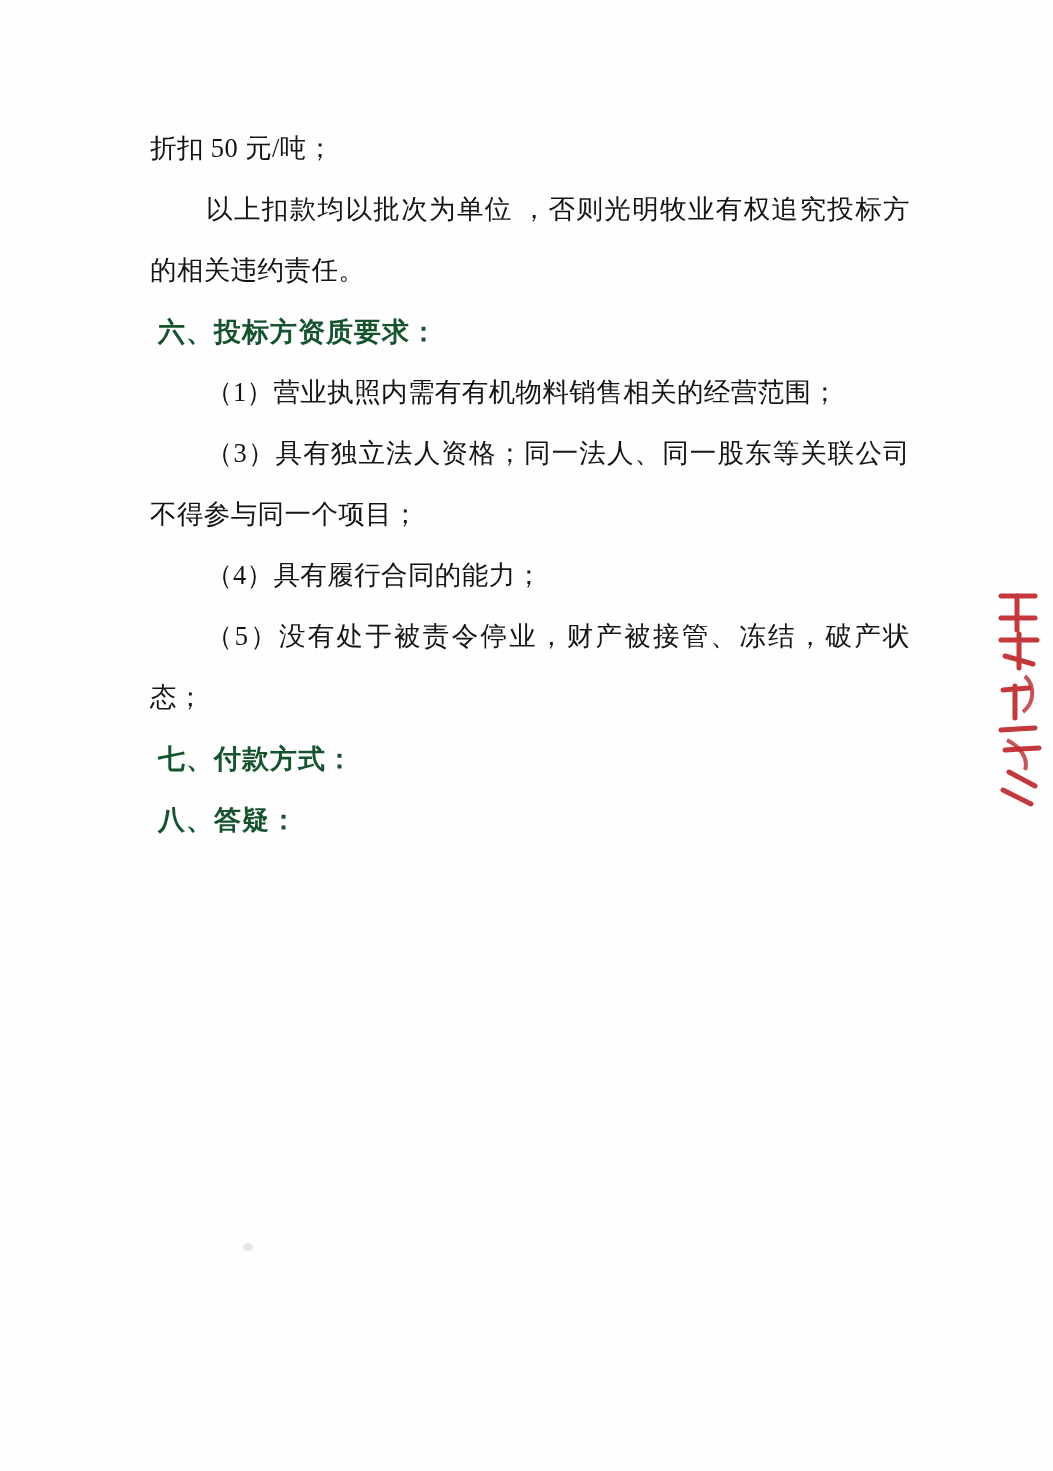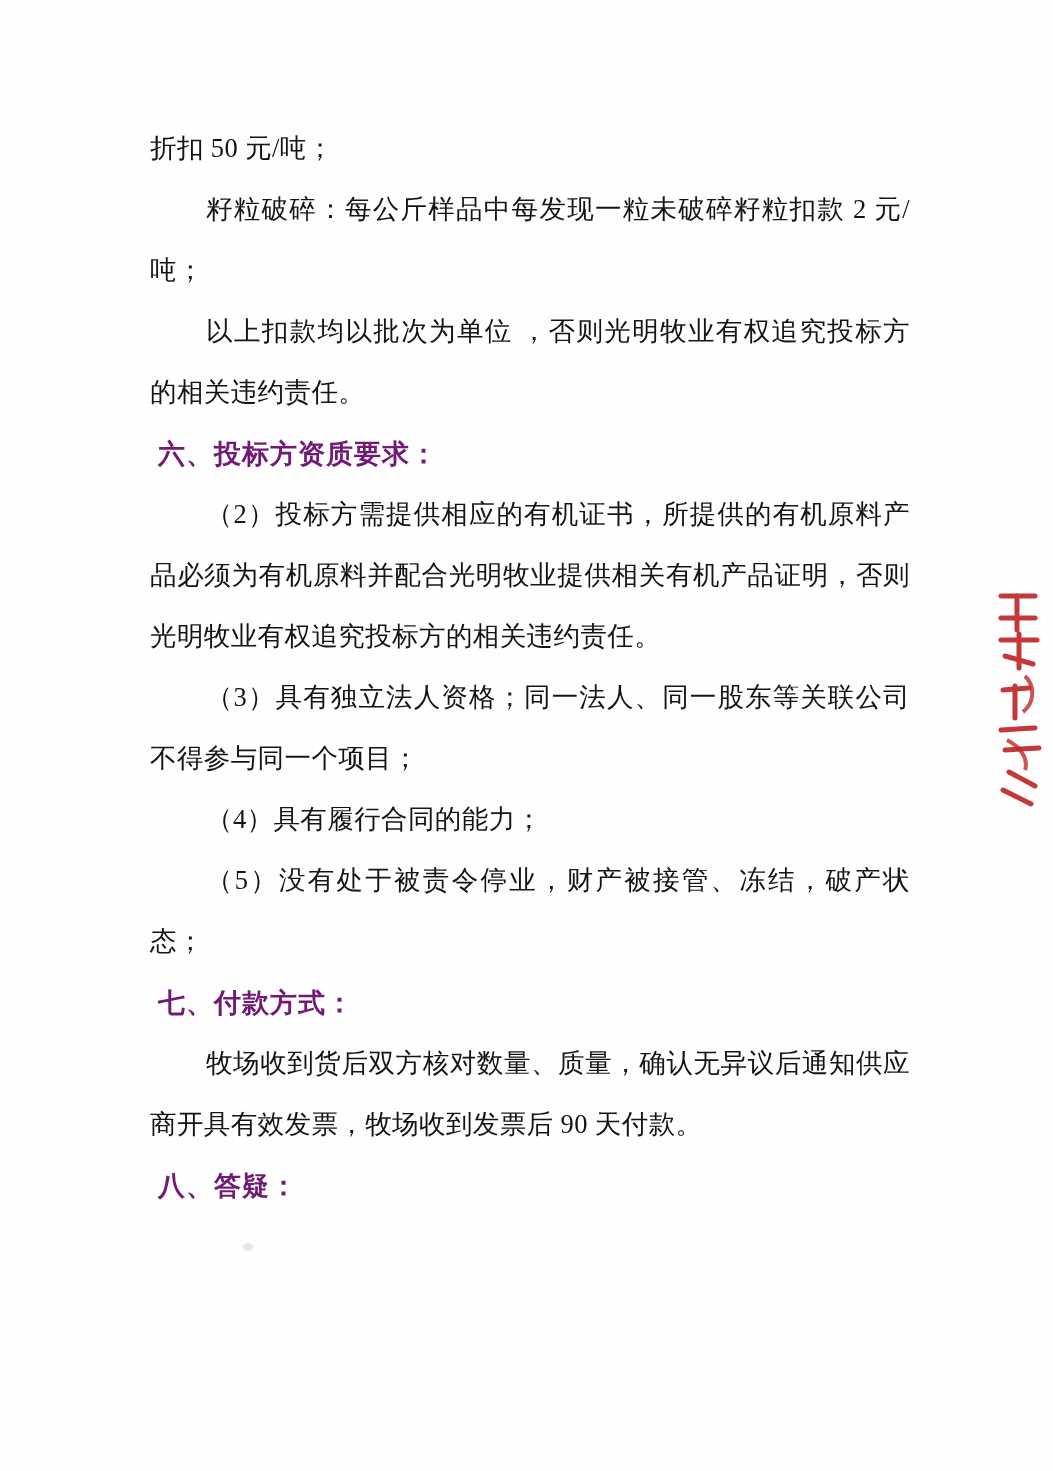--- a/index.html
+++ b/index.html
@@ -40,21 +40,21 @@
   .indent {
     text-indent: 56px;
   }
   .heading {
     font-family: "DejaVu Serif", "Liberation Serif", serif;
     font-weight: bold;
     font-size: 27px;
     line-height: 61px;
     letter-spacing: 1px;
     margin: 0;
-    color: #701a75;
+    color: #14532d;
     text-indent: 8px;
   }
 
   
   .stamp {
     position: absolute;
     right: 0px;
     top: 590px;
     width: 58px;
     height: 230px;
@@ -76,39 +76,37 @@
 </head>
 <body>
 
 <div class="page">
 
   <div class="content">
 
     <p class="para">折扣 50 元/吨；</p>
 
 
-    <p class="para indent">籽粒破碎：每公斤样品中每发现一粒未破碎籽粒扣款 2 元/吨；</p>
 
     <p class="para indent">以上扣款均以批次为单位 ，否则光明牧业有权追究投标方的相关违约责任。</p>
 
     <h2 class="heading">六、投标方资质要求：</h2>
 
+    <p class="para indent">（1）营业执照内需有有机物料销售相关的经营范围；</p>
 
-    <p class="para indent">（2）投标方需提供相应的有机证书，所提供的有机原料产品必须为有机原料并配合光明牧业提供相关有机产品证明，否则光明牧业有权追究投标方的相关违约责任。</p>
 
     <p class="para indent">（3）具有独立法人资格；同一法人、同一股东等关联公司不得参与同一个项目；</p>
 
     <p class="para indent">（4）具有履行合同的能力；</p>
 
     <p class="para indent">（5）没有处于被责令停业，财产被接管、冻结，破产状态；</p>
 
 
     <h2 class="heading">七、付款方式：</h2>
 
-    <p class="para indent">牧场收到货后双方核对数量、质量，确认无异议后通知供应商开具有效发票，牧场收到发票后 90 天付款。</p>
 
     <h2 class="heading">八、答疑：</h2>
 
   </div>
 
   <div class="speckle"></div>
 
   <div class="stamp">
     <svg width="58" height="230" viewBox="0 0 58 230" xmlns="http://www.w3.org/2000/svg">
       <g fill="none" stroke="#c0282b" stroke-width="5" stroke-linecap="round" opacity="0.92">

